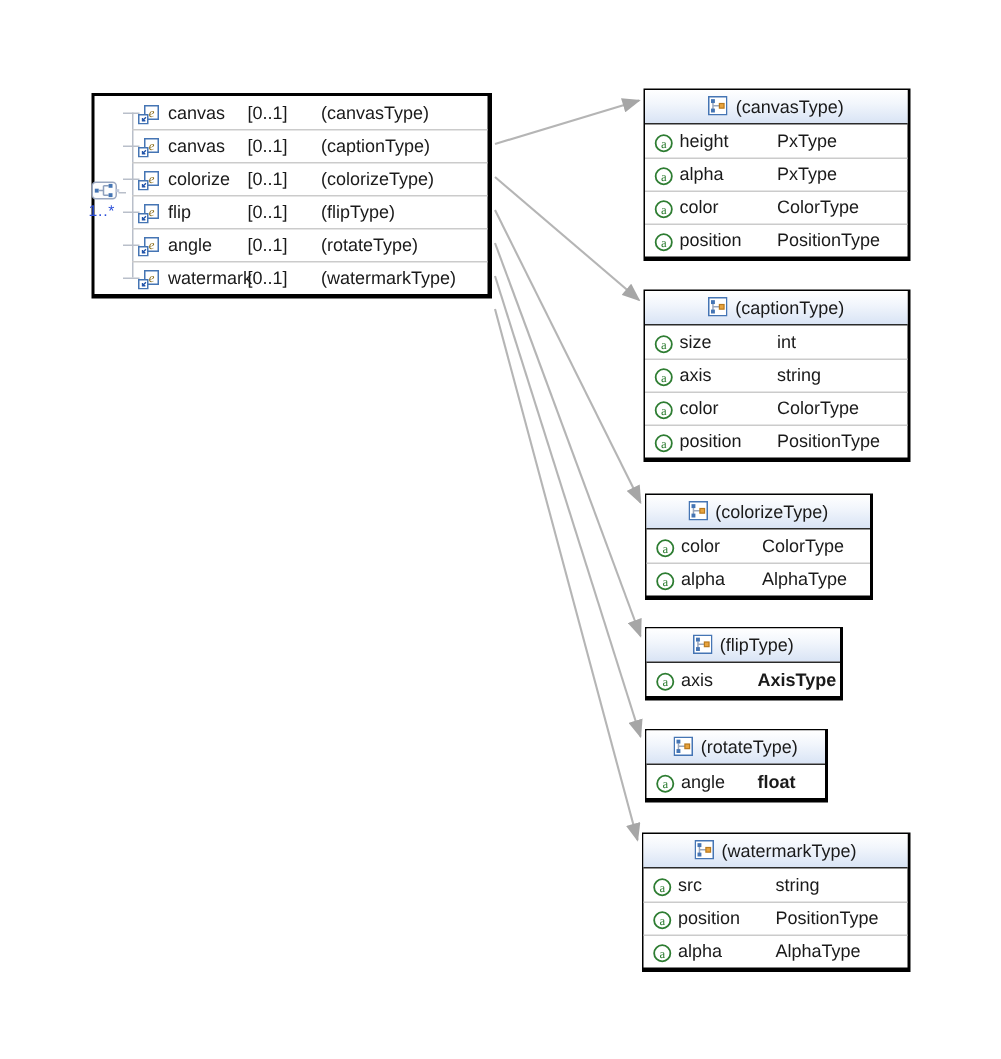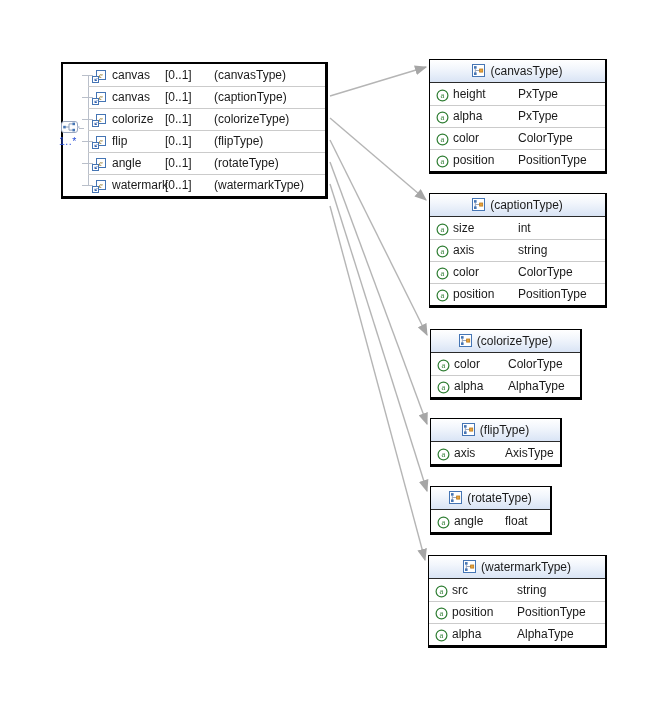--- a/index.html
+++ b/index.html
@@ -23,21 +23,21 @@
   }
   .hdr .ct-icon { display:inline-block; vertical-align:-2px; margin-right:5px; }
   .a-row { position:relative; height:22px; line-height:22px; white-space:nowrap; }
   .a-row + .a-row::before {
     content:""; position:absolute; left:0; right:0; top:0; border-top:1px solid #cbcbcb;
   }
   .a-icon { position:absolute; left:6px; top:4px; }
   .a-name { position:absolute; left:23px; }
   .a-type { position:absolute; left:88px; }
   .tbox.narrow .a-type { left:77px; }
-  .tbox.tiny   .a-type { left:74px; }
+  .tbox.tiny   .a-type { left:74px;font-weight:bold; }
 
   
   .mainbox {
     position:absolute; z-index:2; background:#ffffff;
     border:2px solid #000; border-right:3px solid #000; border-bottom:3px solid #000;
     box-sizing:border-box;
   }
   .mainbox .hdr {
     height:22px; line-height:22px; text-align:center; white-space:nowrap;
     background:linear-gradient(180deg,#ffffff 0%,#dcdef6 35%,#b9bcef 70%,#8a90dd 100%);

